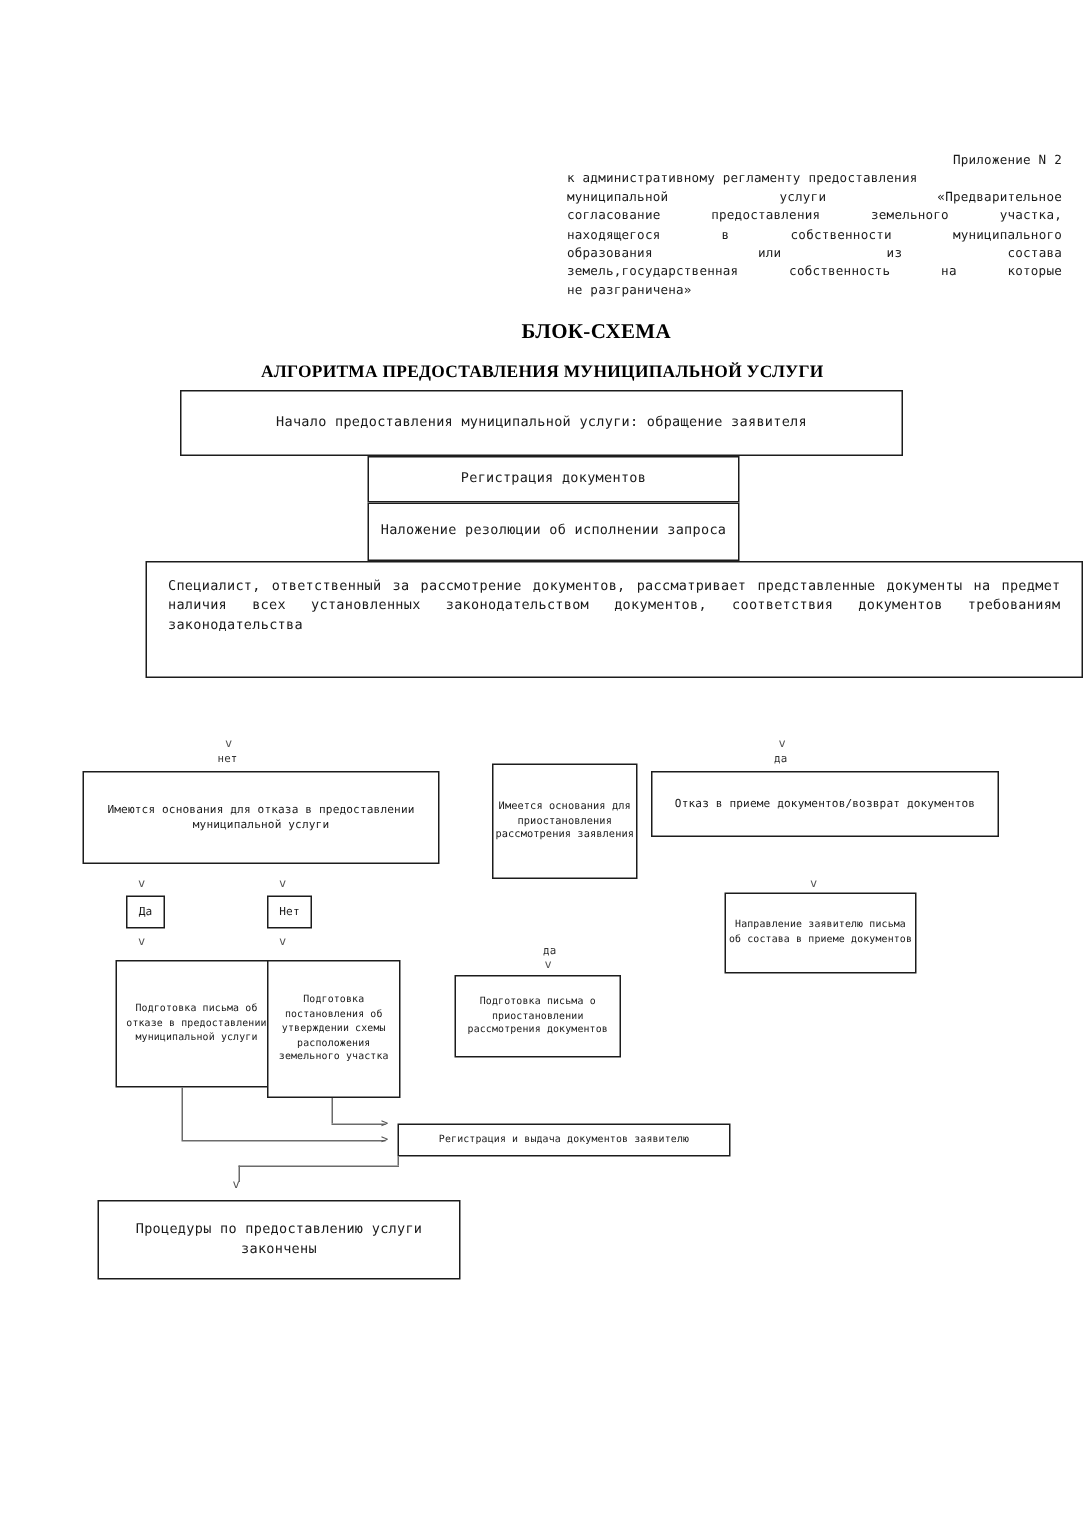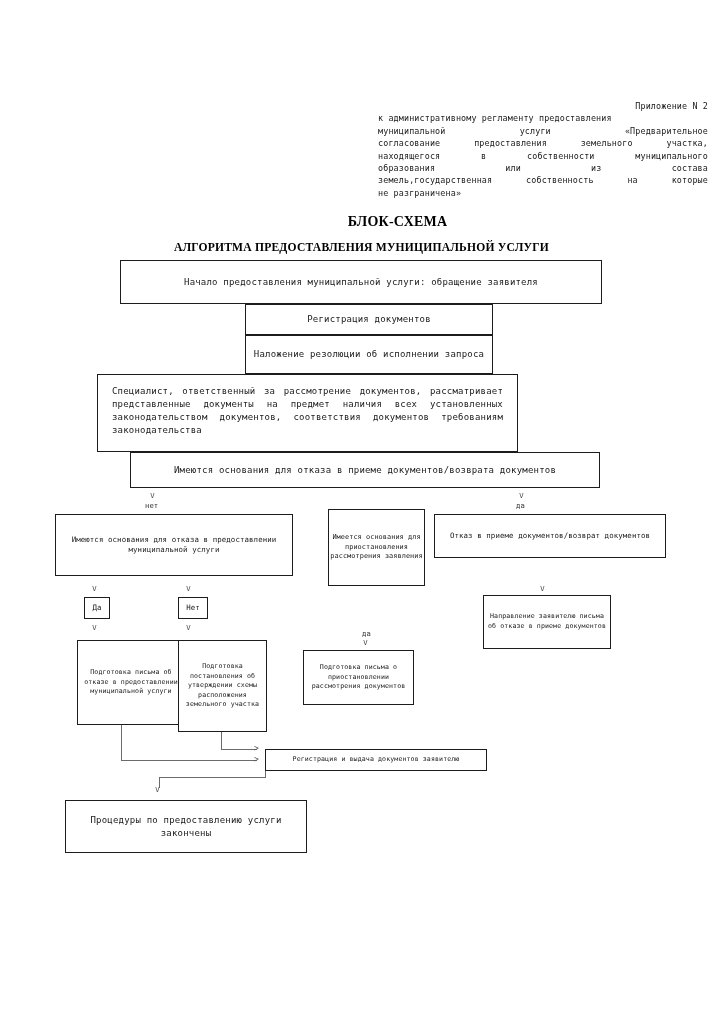--- a/index.html
+++ b/index.html
@@ -144,23 +144,22 @@
 
   <div class="doc-title" id="title-main">БЛОК-СХЕМА</div>
   <div class="doc-title" id="title-sub">АЛГОРИТМА ПРЕДОСТАВЛЕНИЯ МУНИЦИПАЛЬНОЙ УСЛУГИ</div>
 
   <div class="box" style="left:120px; top:260px; width:482px; height:44px;">Начало предоставления муниципальной услуги: обращение заявителя</div>
 
   <div class="box" style="left:245px; top:304px; width:248px; height:31px;">Регистрация документов</div>
 
   <div class="box" style="left:245px; top:335px; width:248px; height:39px;">Наложение резолюции об исполнении запроса</div>
 
-  <div class="box justify" style="left:97px; top:374px; width:421px; height:78px; padding:10px 14px;">Специалист, ответственный за рассмотрение документов, рассматривает представленные документы на предмет наличия всех установленных законодательством документов, соответствия документов требованиям законодательства</div>
-
-  <div class="box" style="left:130px; top:452px; width:470px; height:36px;">Имеются основания для отказа в приеме документов/возврата документов</div>
+  <div class="box justify" style="left:97px; top:374px; width:625px; height:78px; padding:10px 14px;">Специалист, ответственный за рассмотрение документов, рассматривает представленные документы на предмет наличия всех установленных законодательством документов, соответствия документов требованиям законодательства</div>
+
 
   <div class="arrow-v" style="left:150px; top:492px;">v</div>
   <div class="flow-label" style="left:145px; top:501px;">нет</div>
 
   <div class="arrow-v" style="left:519px; top:492px;">v</div>
   <div class="flow-label" style="left:516px; top:501px;">да</div>
 
   <div class="box small" style="left:55px; top:514px; width:238px; height:62px;">Имеются основания для отказа в предоставлении муниципальной услуги</div>
 
   <div class="box xsmall" style="left:328px; top:509px; width:97px; height:77px;">Имеется основания для приостановления рассмотрения заявления</div>
@@ -180,21 +179,21 @@
   <div class="arrow-v" style="left:363px; top:639px;">v</div>
 
   <div class="arrow-v" style="left:540px; top:585px;">v</div>
 
   <div class="box tiny" style="left:77px; top:640px; width:108px; height:85px;">Подготовка письма об отказе в предоставлении муниципальной услуги</div>
 
   <div class="box tiny" style="left:178px; top:640px; width:89px; height:92px;">Подготовка постановления об утверждении схемы расположения земельного участка</div>
 
   <div class="box tiny" style="left:303px; top:650px; width:111px; height:55px;">Подготовка письма о приостановлении рассмотрения документов</div>
 
-  <div class="box tiny" style="left:483px; top:595px; width:128px; height:54px;">Направление заявителю письма об отказе в приеме документов</div>
+  <div class="box tiny" style="left:483px; top:595px; width:128px; height:54px;">Направление заявителю письма об состава в приеме документов</div>
 
   <div class="vline" style="left:121px; top:725px; height:35px;"></div>
   <div class="hline" style="left:121px; top:760px; width:136px;"></div>
   <div class="arrow-r" style="left:254px; top:756px;">&gt;</div>
 
   <div class="vline" style="left:221px; top:732px; height:17px;"></div>
   <div class="hline" style="left:221px; top:749px; width:36px;"></div>
   <div class="arrow-r" style="left:254px; top:745px;">&gt;</div>
 
   <div class="box tiny" style="left:265px; top:749px; width:222px; height:22px; padding:0 4px;">Регистрация и выдача документов заявителю</div>

